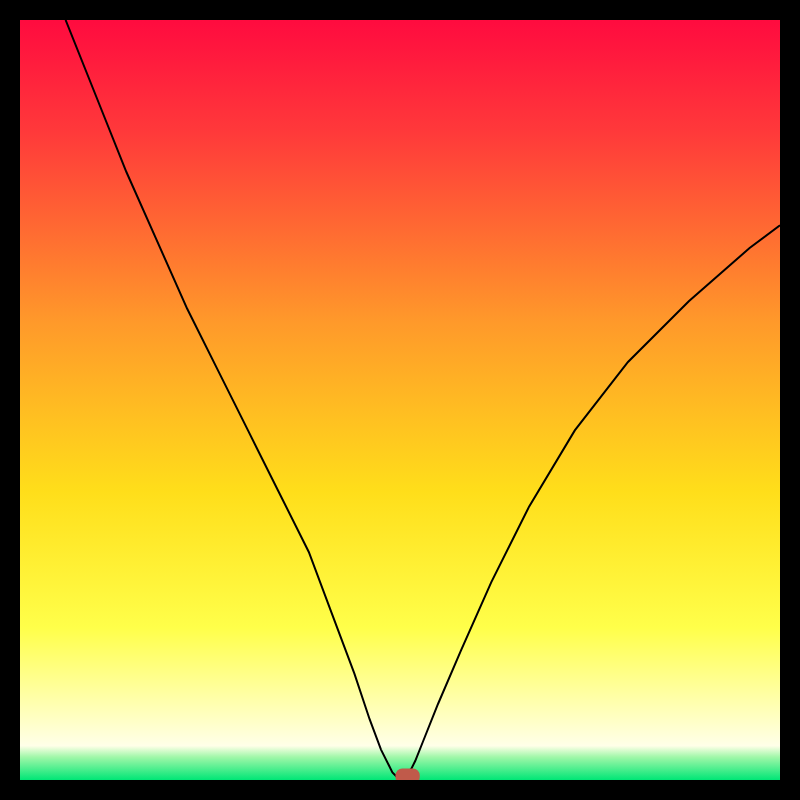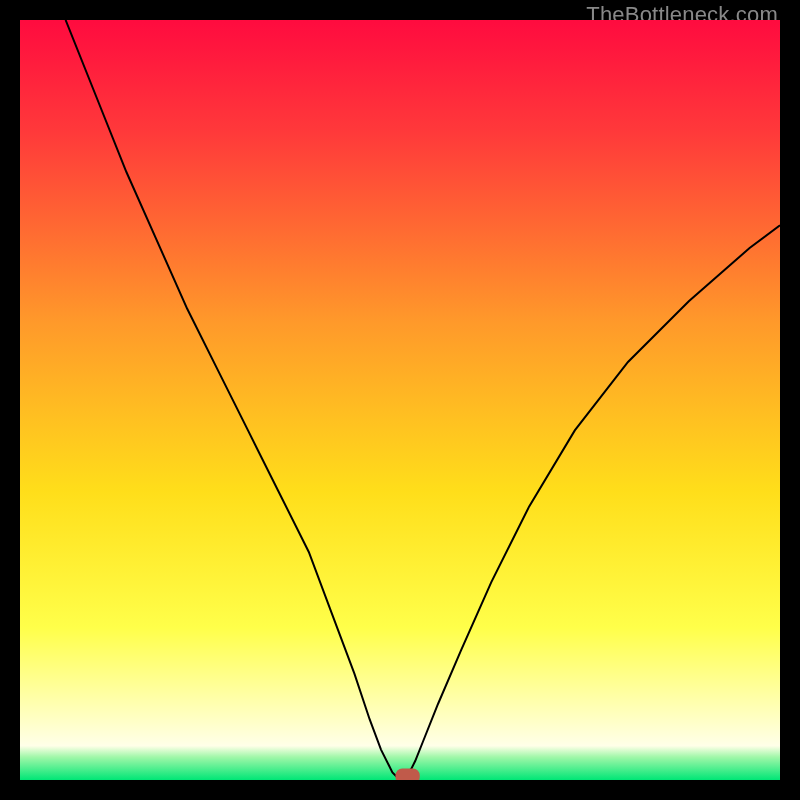--- a/index.html
+++ b/index.html
@@ -31,21 +31,20 @@
     font-family: Arial, Helvetica, sans-serif;
     font-size: 22px;
     font-weight: 500;
     letter-spacing: 0.2px;
   }
 </style>
 </head>
 <body>
 
 <div class="container">
-  <div class="watermark">TheBottleneck.com</div>
   <svg class="plot-area" viewBox="0 0 100 100" preserveAspectRatio="none">
     <defs>
       <linearGradient id="bg-grad" x1="0" y1="0" x2="0" y2="1">
           <stop offset="0%" stop-color="#ff0b3f"></stop>
           <stop offset="15%" stop-color="#ff3a3a"></stop>
           <stop offset="40%" stop-color="#ff9a2a"></stop>
           <stop offset="62%" stop-color="#ffde1a"></stop>
           <stop offset="80%" stop-color="#ffff4a"></stop>
           <stop offset="90%" stop-color="#ffffb0"></stop>
           <stop offset="95.5%" stop-color="#ffffe8"></stop>

